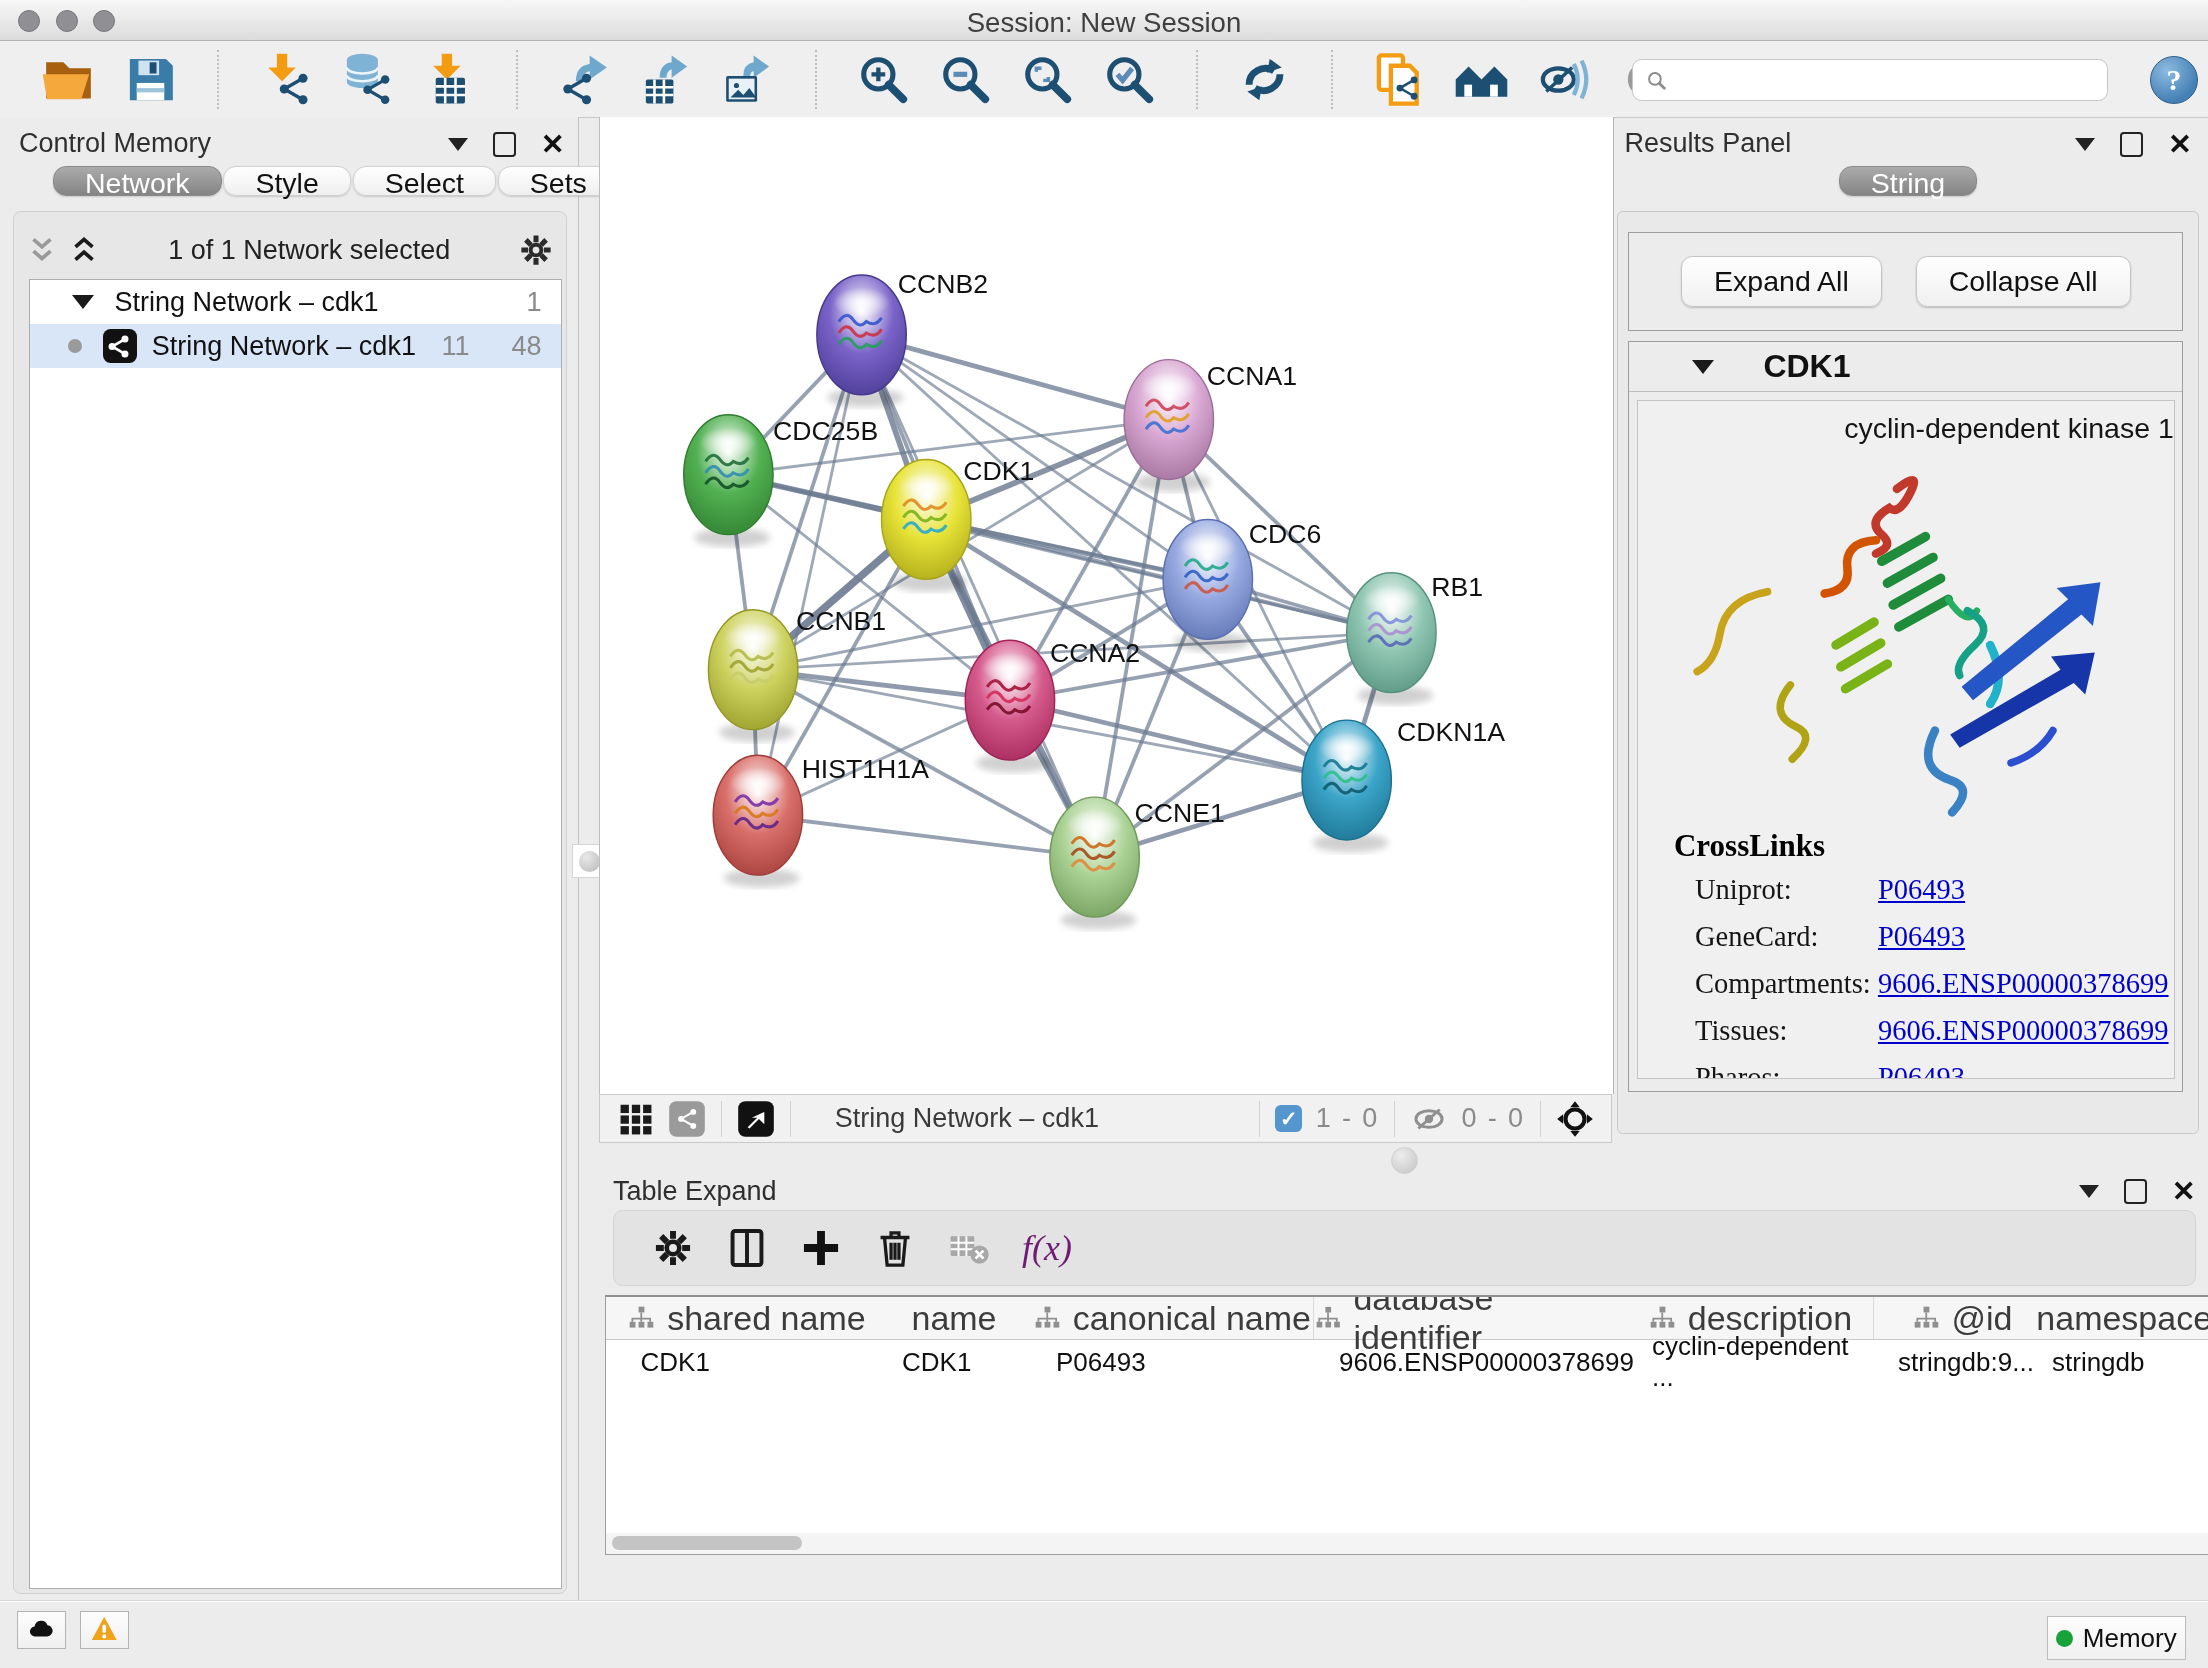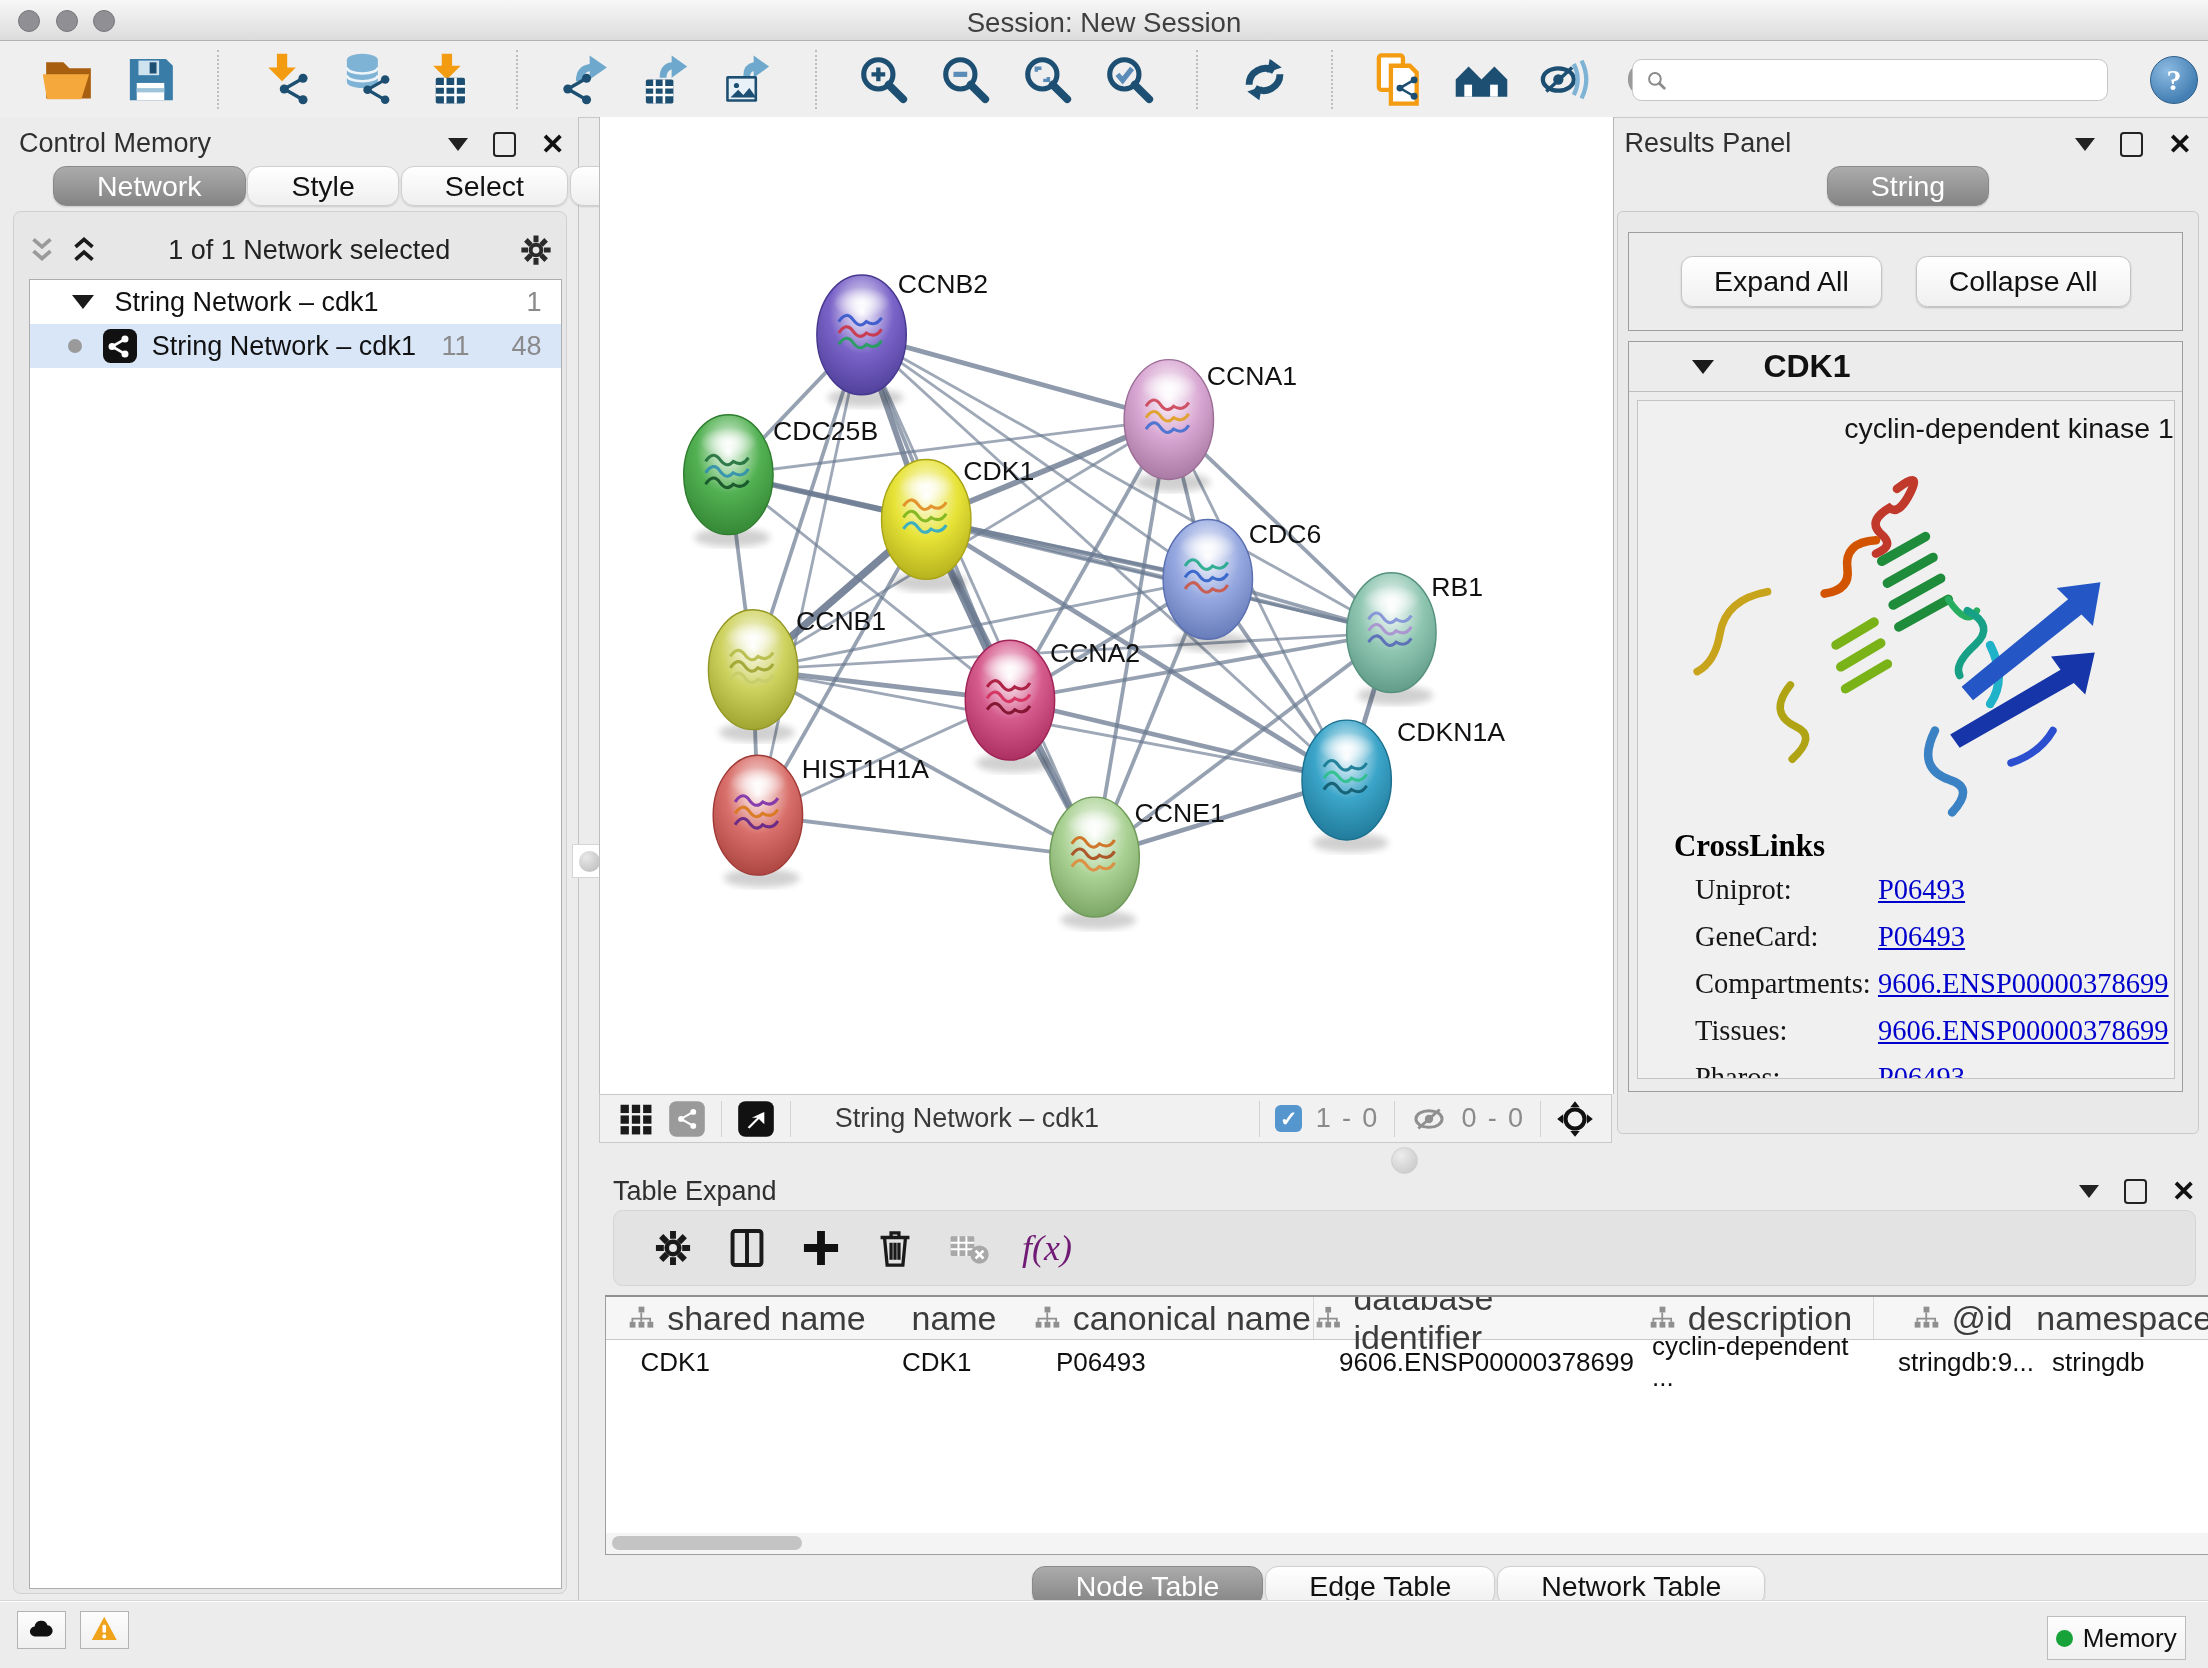--- a/index.html
+++ b/index.html
@@ -28,21 +28,21 @@
     background:radial-gradient(circle at 35% 30%,#8dbbe2,#4580b4 70%);border:1.9px solid #2e5f8a;
     color:#fff;font-size:30px;font-weight:bold;font-family:"Liberation Serif",serif;line-height:44px;text-align:center;}
 
   
   .panel-title{font-size:27px;color:#2f2f2f;}
   .win-ctl{display:flex;align-items:center;gap:25px;}
   .win-ctl .tri{width:0;height:0;border-left:10.5px solid transparent;border-right:10.5px solid transparent;border-top:13.3px solid #222;}
   .win-ctl .flo{width:19px;height:21px;border:2.9px solid #222;border-radius:3.8px;}
   .win-ctl .clo{font-size:28.5px;font-weight:bold;color:#111;line-height:21px;}
   .tabbar{display:flex;gap:1.9px;}
-  .tab{height:40px;padding:0 43px;border-radius:13px;font-size:28.5px;background:linear-gradient(#ffffff,#efefef);
+  .tab{height:30px;padding:0 31px;border-radius:13px;font-size:28.5px;background:linear-gradient(#ffffff,#efefef);
     border:1px solid #cfcfcf;color:#111;box-shadow:0 1px 1.9px rgba(0,0,0,.15);}
   .tab.active{background:linear-gradient(#ababab,#848484);color:#fff;border-color:#8a8a8a;}
 
   
   #control-panel{left:0;top:117px;width:578px;height:1483px;background:#ececec;border-right:1px solid #c4c4c4;}
   #cp-head{left:19px;top:11.4px;width:542px;display:flex;align-items:center;}
   #cp-ctl{position:absolute;right:13.3px;top:15px;}
   #cp-tabs{left:53px;top:49px;}
   #cp-surface{left:13.3px;top:94px;width:552px;height:1381px;background:#e7e7e7;border:1px solid #d0d0d0;border-radius:7.6px;}
   #cp-netbar{left:25px;top:110px;width:529px;height:46px;display:flex;align-items:center;}
@@ -893,25 +893,20 @@
       <div class="td" style="left:271px;width:129px">CDK1</div>
       <div class="td" style="left:425px;width:258px">P06493</div>
       <div class="td" style="left:708px;width:288px">9606.ENSP00000378699</div>
       <div class="td" style="left:1021px;width:222px">cyclin-dependent ...</div>
       <div class="td" style="left:1267px;width:129px">stringdb:9...</div>
       <div class="td" style="left:1421px;width:158px">stringdb</div>
     </div>
   <div id="hscroll" class="abs">
     <div id="hthumb" class="abs"></div>
   </div>
-  <div id="tp-tabs" class="abs tabbar">
-      <button class="tab active">Node Table</button>
-      <button class="tab">Edge Table</button>
-      <button class="tab">Network Table</button>
-    </div>
 </div>
 
 <div id="statusbar" class="abs">
   <button class="sb-btn abs" style="left:17px">
     <svg viewBox="0 0 30 30" width="28.5" height="28.5">
         <use href="#i-cloud"></use>
       </svg>
   </button>
   <button class="sb-btn abs" style="left:80px">
     <svg viewBox="0 0 30 30" width="28.5" height="28.5">

